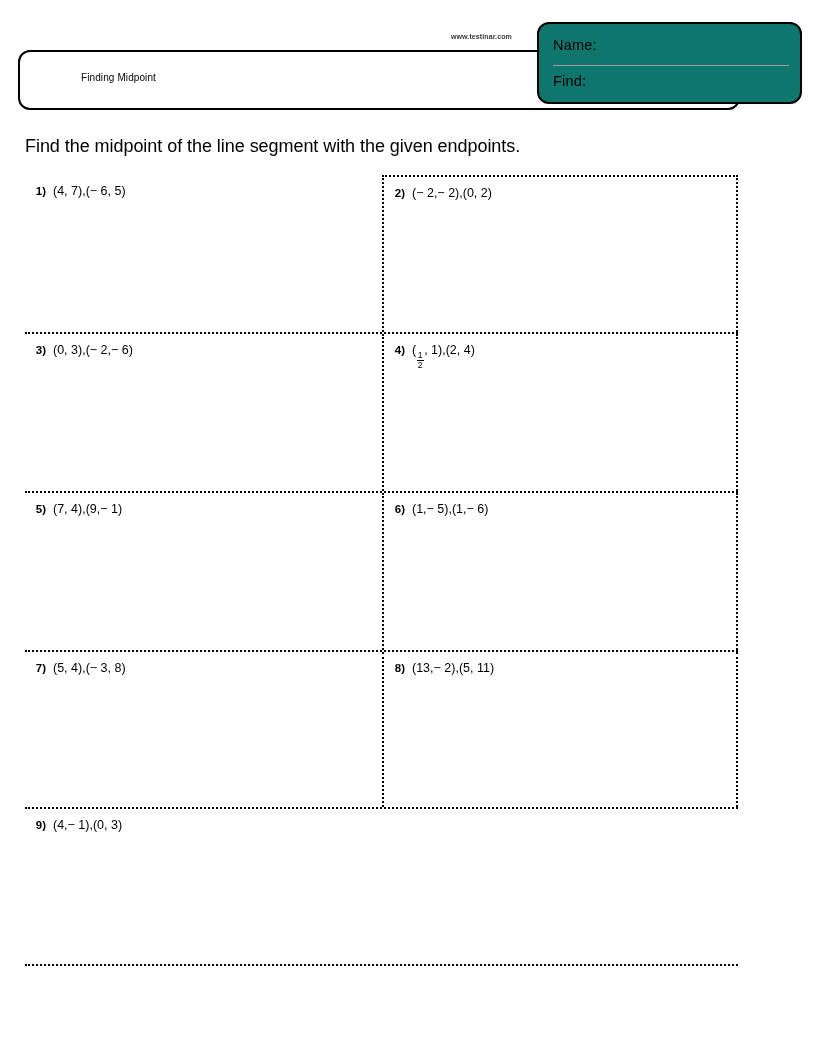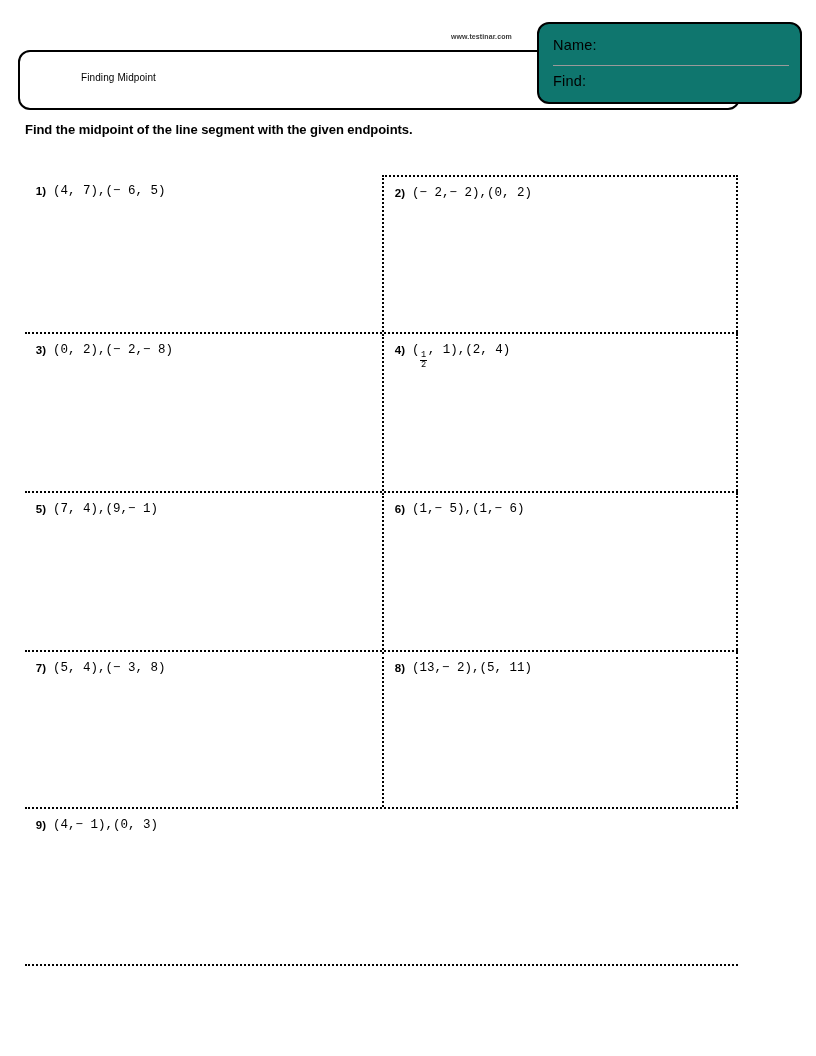--- a/index.html
+++ b/index.html
@@ -81,23 +81,23 @@
     color: #3a3a3a;
     letter-spacing: .1px;
     z-index: 3;
     white-space: nowrap;
   }
 
   
   .instruction {
     position: absolute;
     left: 25px;
-    top: 122px;
-    font-size: 13px;
-    font-weight: bold;
+    top: 136px;
+    font-size: 18px;
+    font-weight: normal;
     letter-spacing: -.05px;
     white-space: nowrap;
   }
 
   
   #grid {
     position: absolute;
     left: 25px;
     top: 175px;
     width: 713px;
@@ -137,21 +137,21 @@
     min-width: 24px;
     text-align: right;
     padding-right: 7px;
     padding-top: 2px;
     line-height: 1.1;
     flex: 0 0 auto;
   }
   .cell-left .q-num { padding-left: 0; min-width: 28px; }
 
   .q-expr {
-    font-family: Liberation Mono, monospace;
+    font-family: Liberation Sans, sans-serif;
     font-size: 12.5px;
     line-height: 1.25;
     padding-top: 1px;
     white-space: nowrap;
   }
   .q-expr .frac {
     display: inline-flex;
     flex-direction: column;
     align-items: center;
     vertical-align: -0.42em;
@@ -196,21 +196,21 @@
       </div>
       <div class="cell cell-right">
         <span class="q-num">2)</span>
         <span class="q-expr">(− 2,− 2),(0, 2)</span>
       </div>
     </div>
 
     <div class="grid-row r2">
       <div class="cell cell-left">
         <span class="q-num">3)</span>
-        <span class="q-expr">(0, 2),(− 2,− 8)</span>
+        <span class="q-expr">(0, 3),(− 2,− 6)</span>
       </div>
       <div class="cell cell-right">
         <span class="q-num">4)</span>
         <span class="q-expr">
           <span>(</span><span class="frac">
               <span class="num">1</span>
               <span class="bar"></span>
               <span class="den">2</span>
             </span><span>, 1),(2, 4)</span>
         </span>

